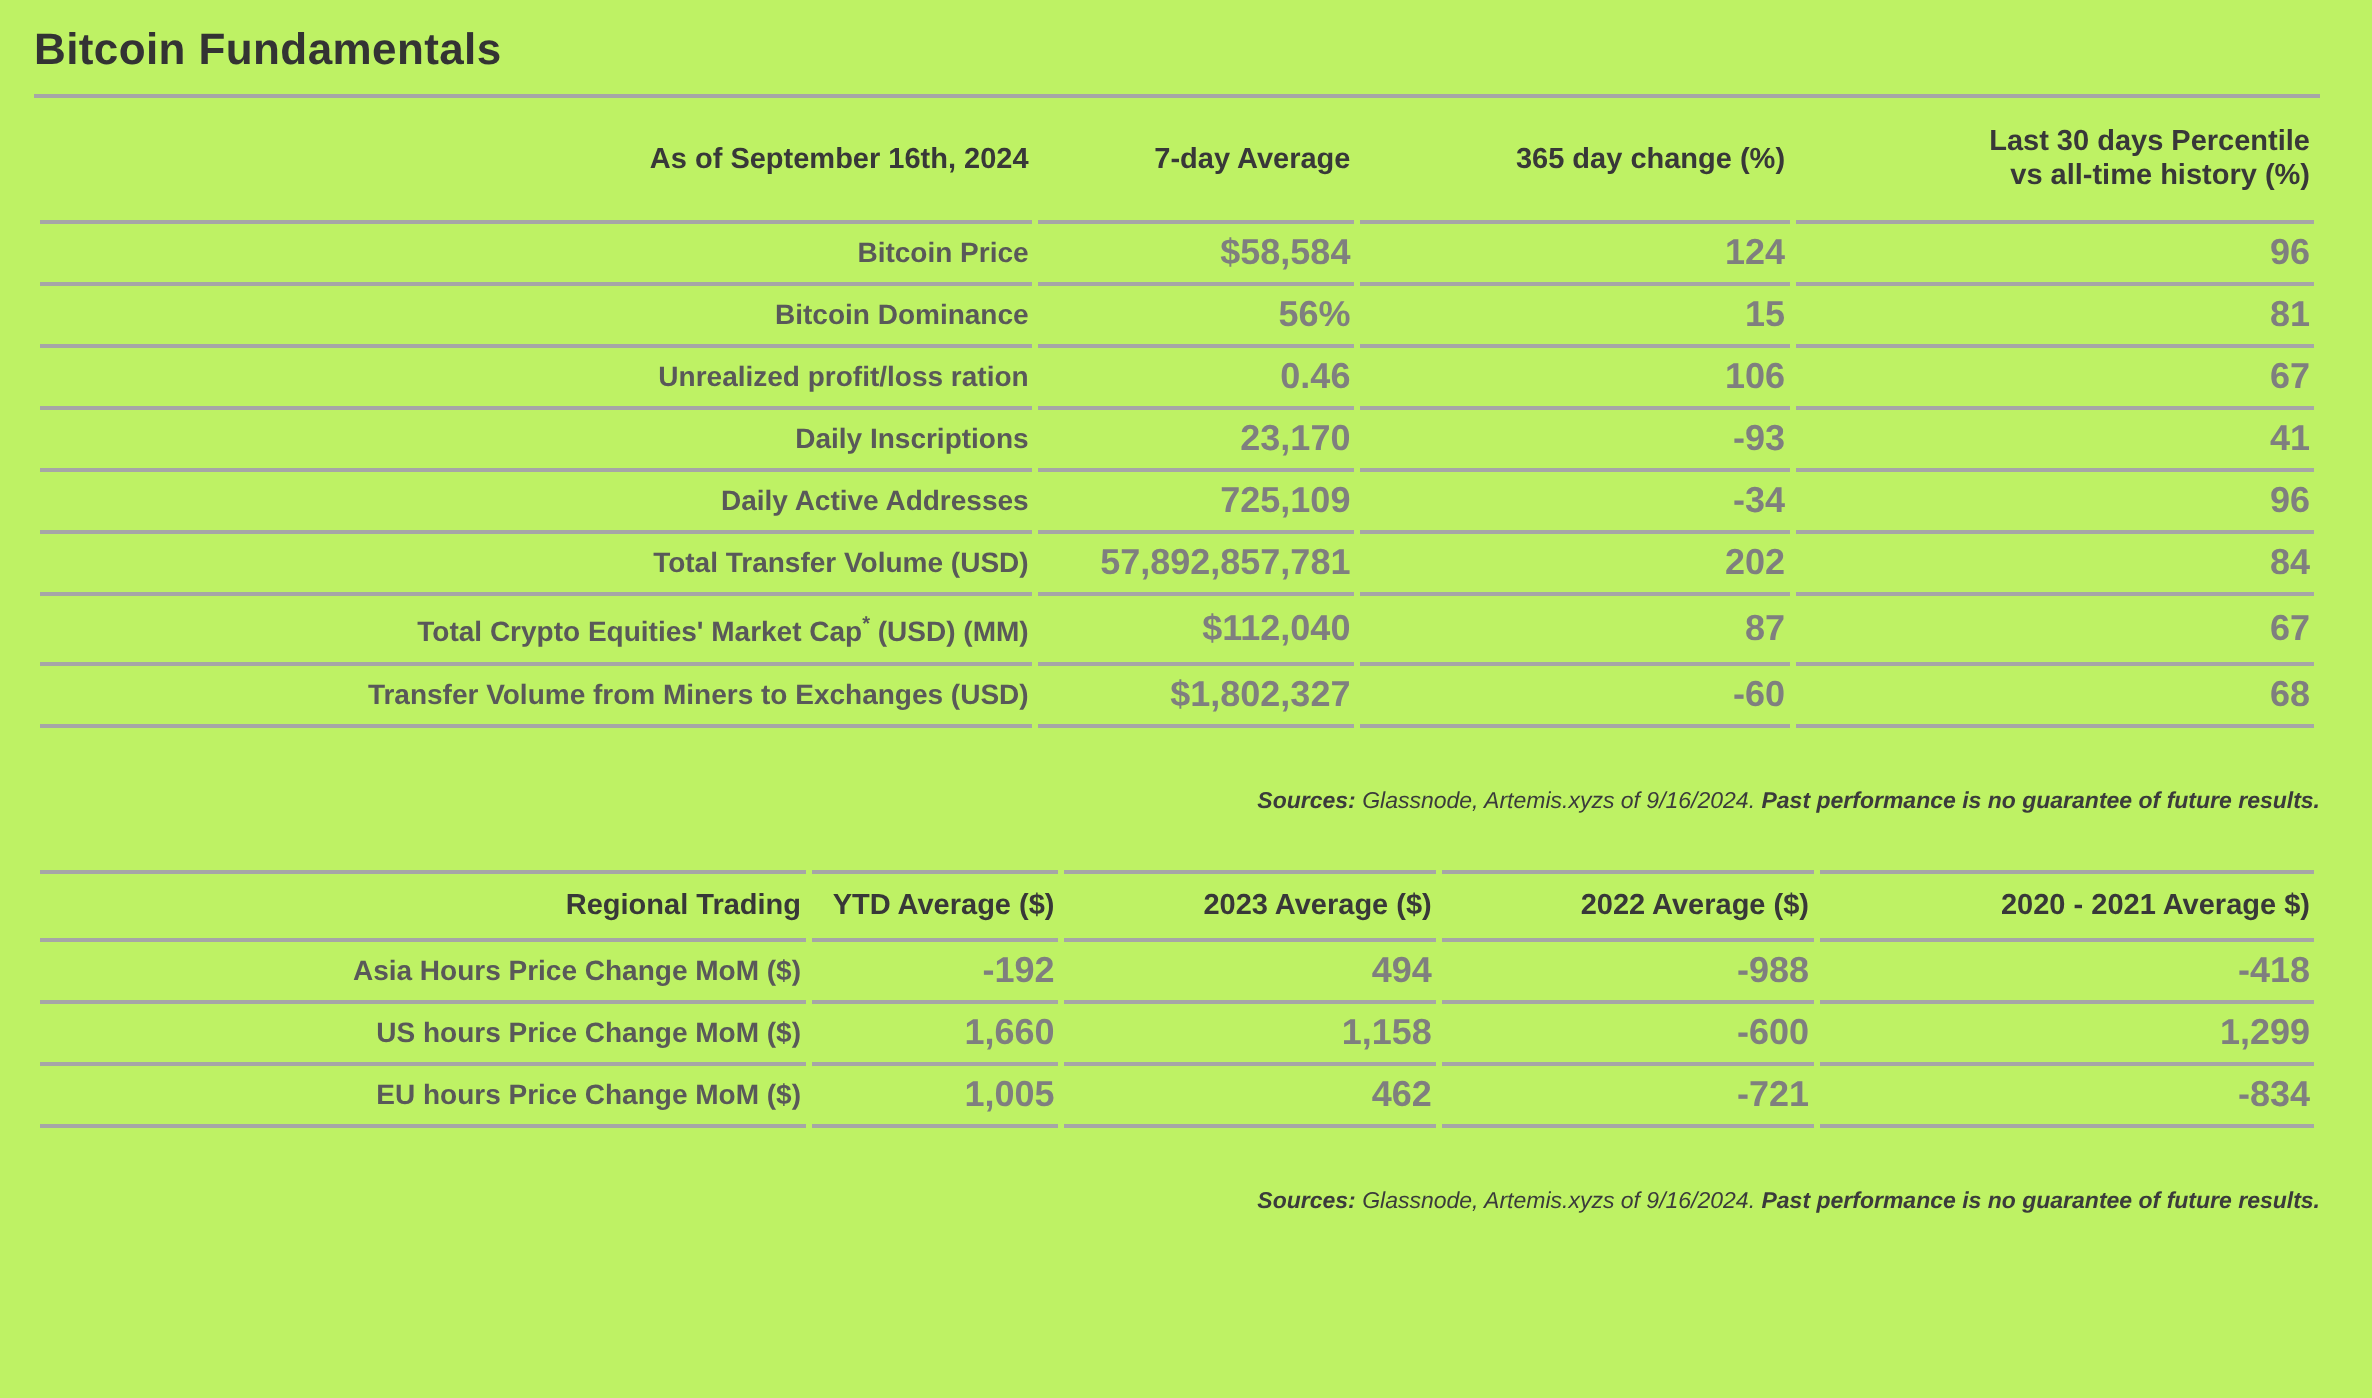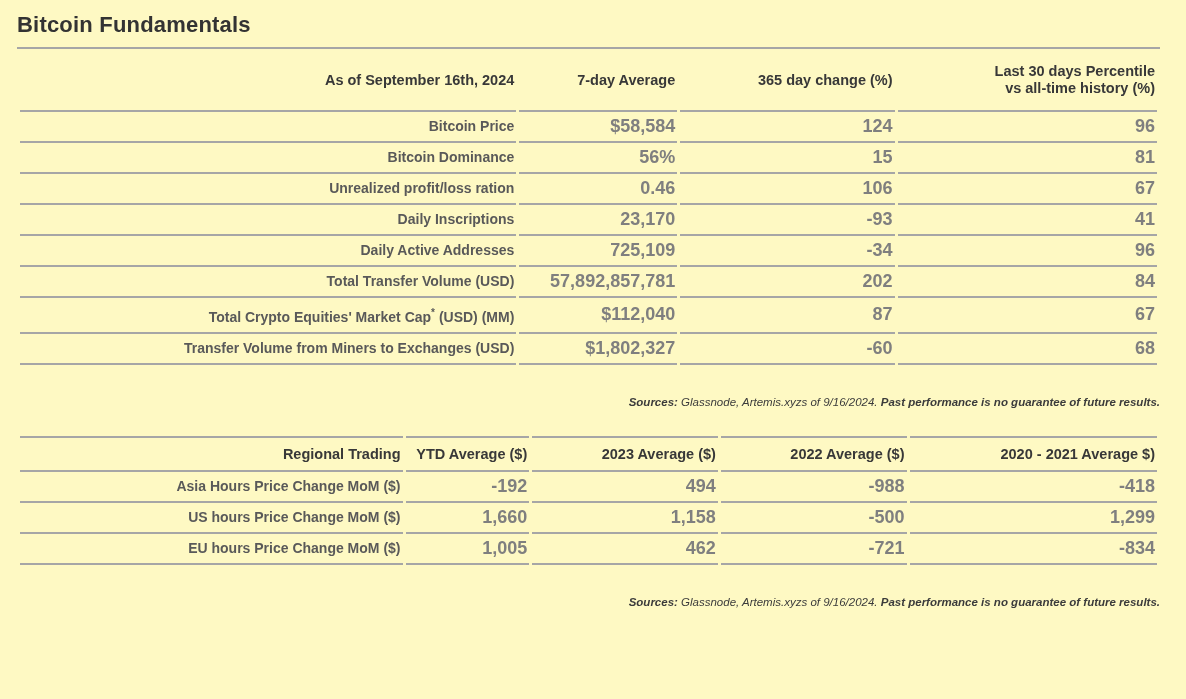--- a/index.html
+++ b/index.html
@@ -2,21 +2,21 @@
 <html><head>
 <meta charset="utf-8">
 <style>
   * { box-sizing: border-box; }
   html, body { margin: 0; padding: 0; background: #ffffff; }
   body { font-family: "Liberation Sans", sans-serif; }
   .page {
     width: 1186px; height: 699px;
     padding: 12px 26px 0 17px;
     overflow: hidden;
-    background: #fef9c3;
+    background: #bef264;
   }
   h1.title {
     margin: 0;
     font-size: 22px;
     line-height: 26px;
     font-weight: 700;
     color: #333333;
     letter-spacing: 0.2px;
   }
   .rule { height: 2px; background: #a6a6a6; margin-top: 9px; }
@@ -155,21 +155,21 @@
           <td class="label left"><span>Asia Hours Price Change MoM ($)</span></td>
           <td class="value right">-192</td>
           <td class="value right">494</td>
           <td class="value right">-988</td>
           <td class="value right">-418</td>
         </tr>
         <tr>
           <td class="label left"><span>US hours Price Change MoM ($)</span></td>
           <td class="value right">1,660</td>
           <td class="value right">1,158</td>
-          <td class="value right">-500</td>
+          <td class="value right">-600</td>
           <td class="value right">1,299</td>
         </tr>
         <tr>
           <td class="label left"><span>EU hours Price Change MoM ($)</span></td>
           <td class="value right">1,005</td>
           <td class="value right">462</td>
           <td class="value right">-721</td>
           <td class="value right">-834</td>
         </tr>
       </tbody>

